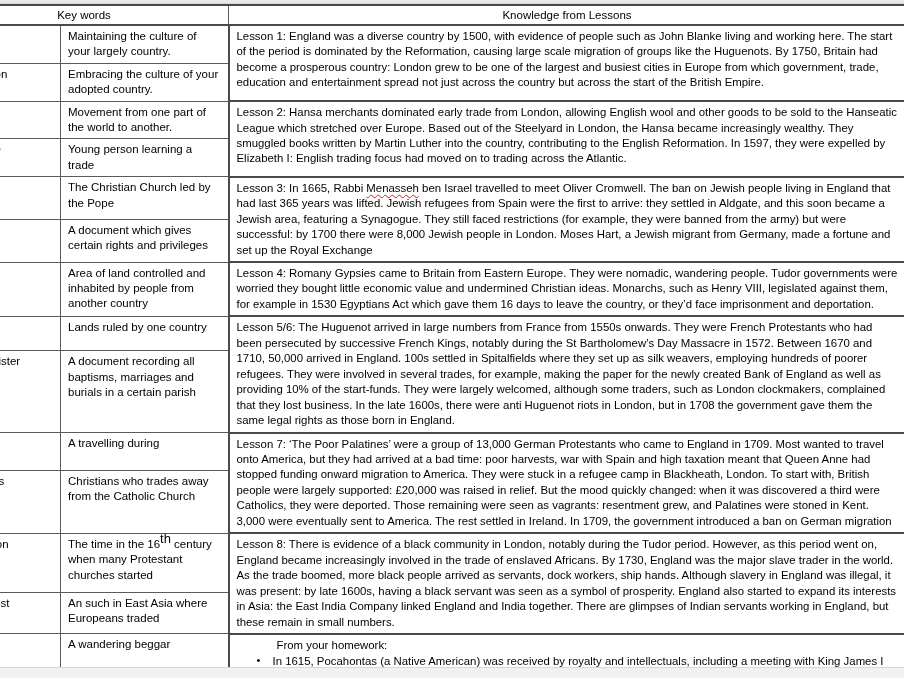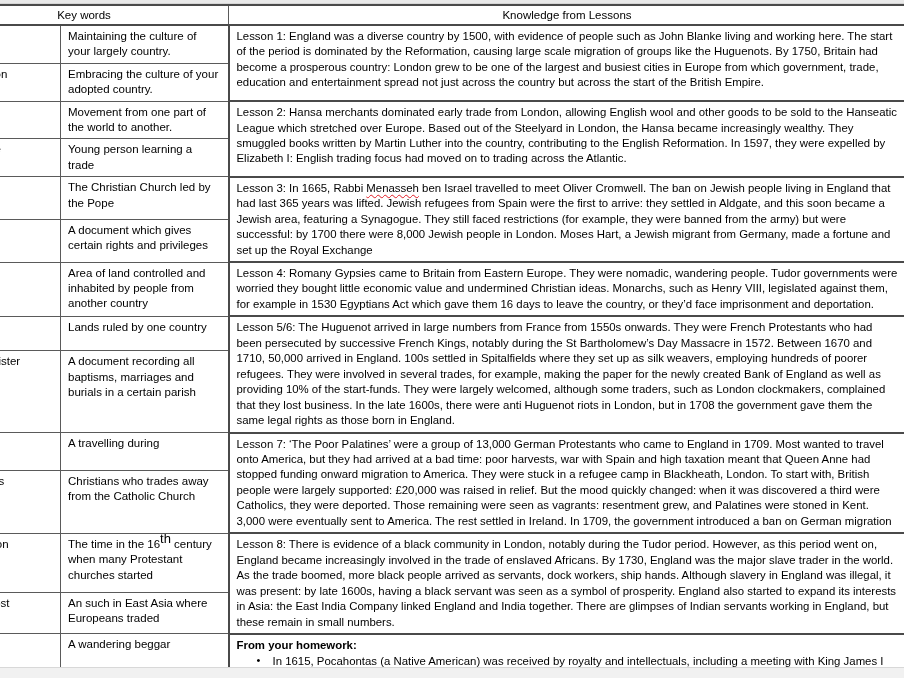--- a/index.html
+++ b/index.html
@@ -99,21 +99,21 @@
     padding-bottom: 4px;
     border-top: 2px solid #4a4a4a !important;
     border-bottom: 2px solid #4a4a4a !important;
     border-left: 2px solid #4a4a4a !important;
     border-right: 2px solid #4a4a4a !important;
     overflow: hidden;
   }
   .lesson-cell .lbl { font-weight: normal; }
 
   
-  .hw-title { font-weight: bold; font-size: 11.4px; }
+  .hw-title { font-weight: normal; font-size: 11.4px; margin-left: 40px; }
   ul.hw-list {
     margin: 1px 0 0 0;
     padding-left: 20px;
     list-style: none;
   }
   ul.hw-list li {
     font-size: 11.4px;
     line-height: 1.37;
     position: relative;
     padding-left: 16px;

